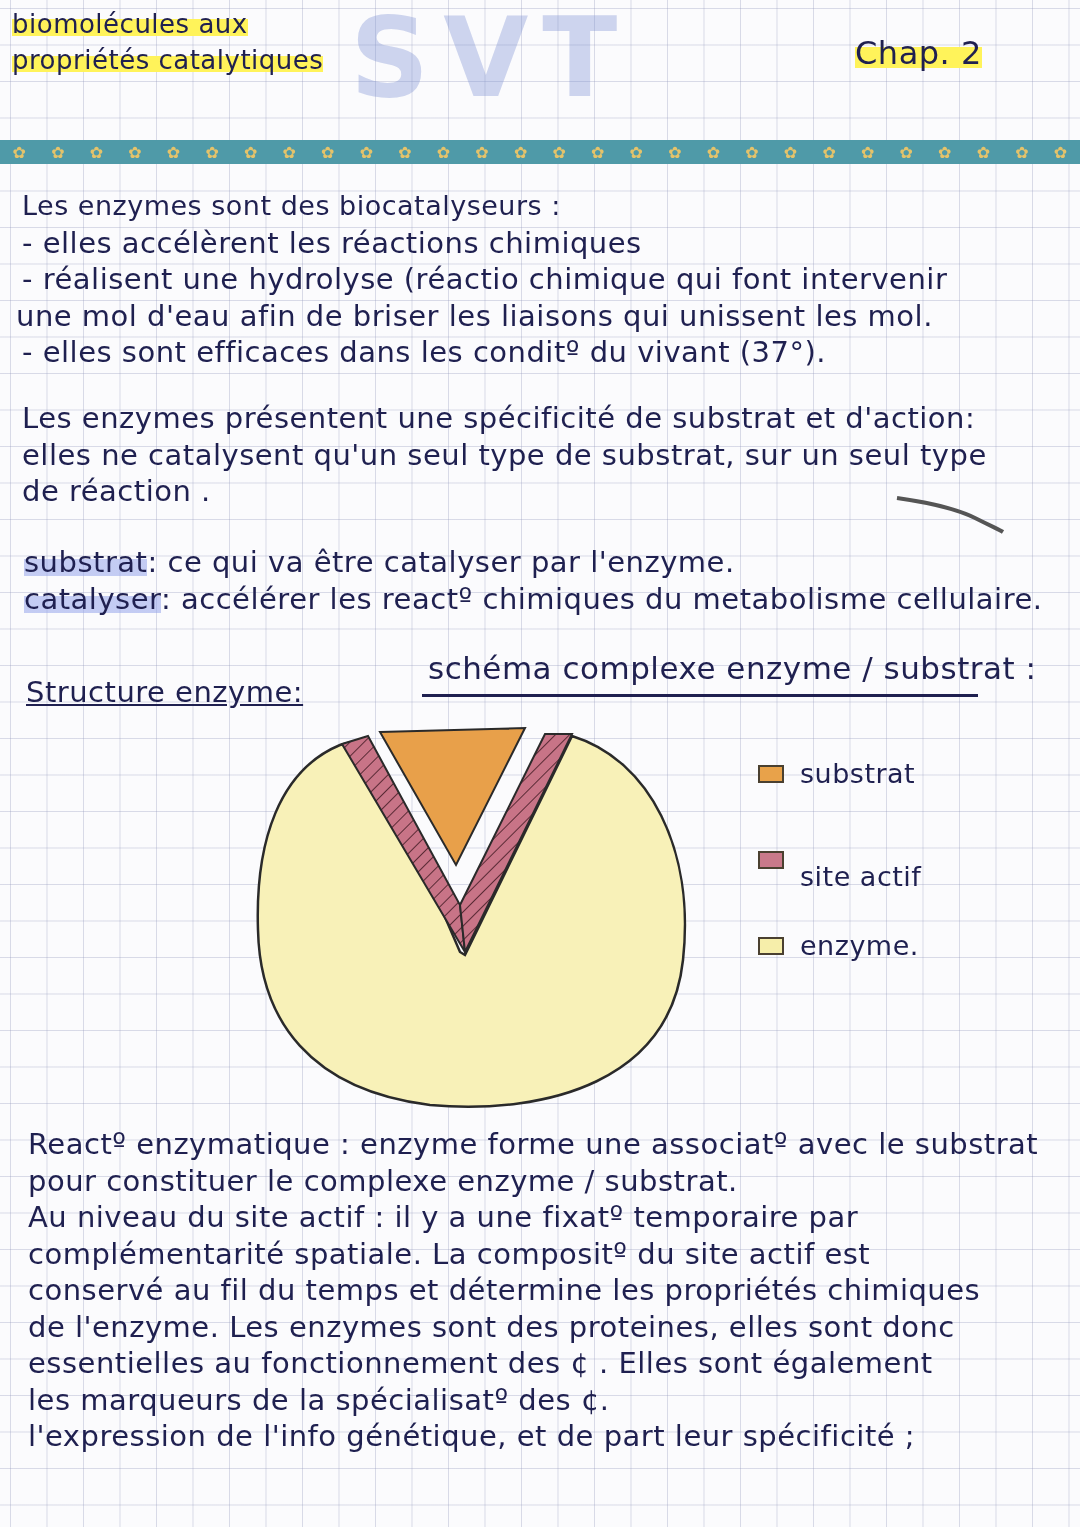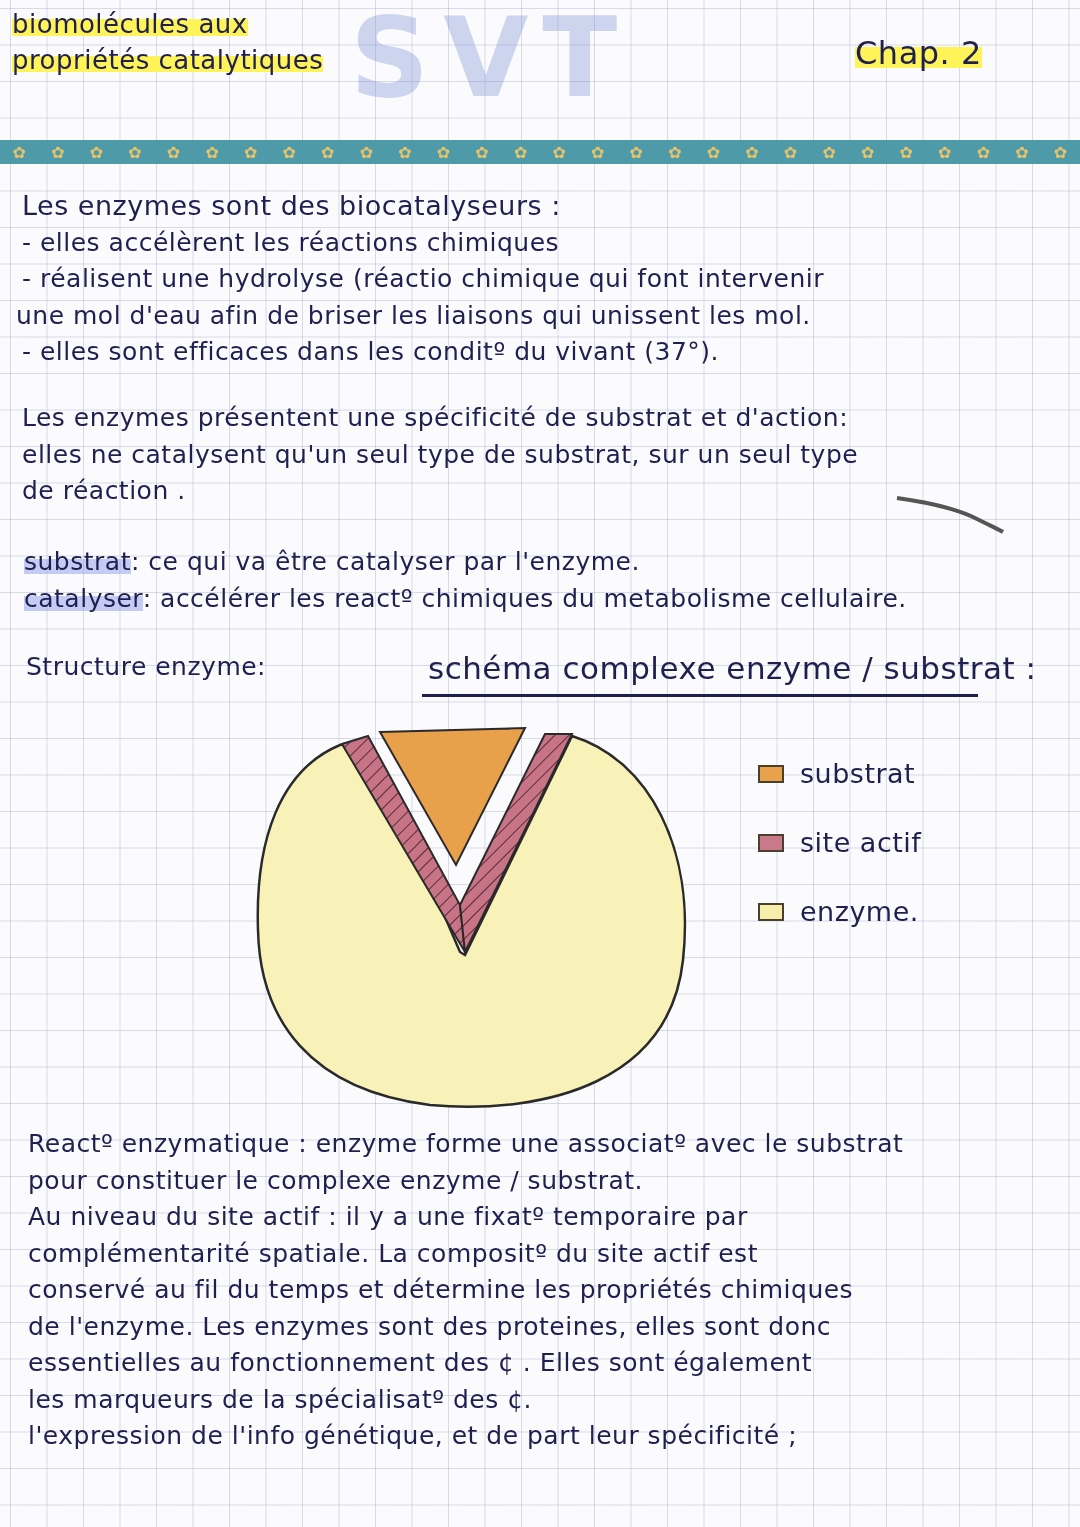--- a/index.html
+++ b/index.html
@@ -8,21 +8,21 @@
     background-color:#fbfbfd;
     background-image:
       linear-gradient(to right, rgba(150,155,190,0.35) 1px, transparent 1px),
       linear-gradient(to bottom, rgba(150,155,190,0.35) 1px, transparent 1px);
     background-size:36.5px 36.5px;
     background-position:10px 8px;
     font-family:"DejaVu Sans", sans-serif;
     color:#1e1f4a;
   }
   .abs { position:absolute; }
-  .hw { font-family:"DejaVu Sans", sans-serif; color:#1f2050; font-size:25px; letter-spacing:0.5px; white-space:nowrap; }
+  .hw { font-family:"DejaVu Sans", sans-serif; color:#1f2050; font-size:29px; letter-spacing:0.5px; white-space:nowrap; }
   .hl-y { background:linear-gradient(to bottom, transparent 35%, #fff35a 35%, #fff35a 90%, transparent 90%); }
   .hl-b { background:linear-gradient(to bottom, transparent 40%, rgba(150,165,235,0.55) 40%, rgba(150,165,235,0.55) 92%, transparent 92%); }
   .title-line { font-size:26px; line-height:36px; }
   .svt { font-size:110px; color:rgba(120,140,210,0.35); font-weight:bold; letter-spacing:14px; }
   .tape {
     left:0; top:140px; width:1080px; height:24px;
     background:#4f9aa8;
     display:flex; align-items:center; justify-content:space-around; overflow:hidden;
   }
   .tape span { font-size:16px; color:#e5c36a; }
@@ -94,21 +94,21 @@
 
 <div class="abs" style="left:24px; top:544px;">
   <div class="hw line">
     <span class="hl-b">substrat</span><span>: ce qui va être catalyser par l'enzyme.</span>
   </div>
   <div class="hw line">
     <span class="hl-b">catalyser</span><span>: accélérer les reactº chimiques du metabolisme cellulaire.</span>
   </div>
 </div>
 
-<div class="abs hw" style="left:26px; top:652px;">Structure enzyme:</div>
+<div class="abs hw" style="left:26px; top:675px;text-decoration:underline;">Structure enzyme:</div>
 <div class="abs" style="left:422px; top:650px; width:556px;">
   <div class="hw" style="padding-left:6px; font-size:31px;">schéma complexe enzyme / substrat :</div>
   <div class="rule" style="margin-top:8px;"></div>
 </div>
 
 <svg class="abs" style="left:250px; top:700px;" width="450" height="420" viewBox="0 0 450 420">
   <defs>
     <pattern id="hatch" width="10" height="10" patternUnits="userSpaceOnUse" patternTransform="rotate(45)">
       <rect width="10" height="10" fill="#c87487"></rect>
       <line x1="0" y1="0" x2="0" y2="10" stroke="#5a2a35" stroke-width="2"></line>
@@ -124,21 +124,21 @@
   <path d="M130 32 L 275 28 L 206 165 Z" fill="#e8a04a" stroke="#2a2a2a" stroke-width="2"></path>
 </svg>
 
 <div class="abs" style="left:758px; top:758px;">
   <div class="legend-item" style="margin-bottom:38px;">
     <div class="swatch" style="background:#e8a24a;"></div>
     <span class="hw" style="font-size:27px;">substrat</span>
   </div>
   <div class="legend-item" style="margin-bottom:38px;">
     <div class="swatch" style="background:#c9798a;"></div>
-    <span class="hw" style="font-size:27px;">site actif</span>
+    <span class="hw" style="font-size:27px;margin-top:34px;">site actif</span>
   </div>
   <div class="legend-item">
     <div class="swatch" style="background:#f6eeaa;"></div>
     <span class="hw" style="font-size:27px;">enzyme.</span>
   </div>
 </div>
 
 <div class="abs" style="left:28px; top:1126px;">
   <div class="hw line">Reactº enzymatique : enzyme forme une associatº avec le substrat</div>
   <div class="hw line">pour constituer le complexe enzyme / substrat.</div>

